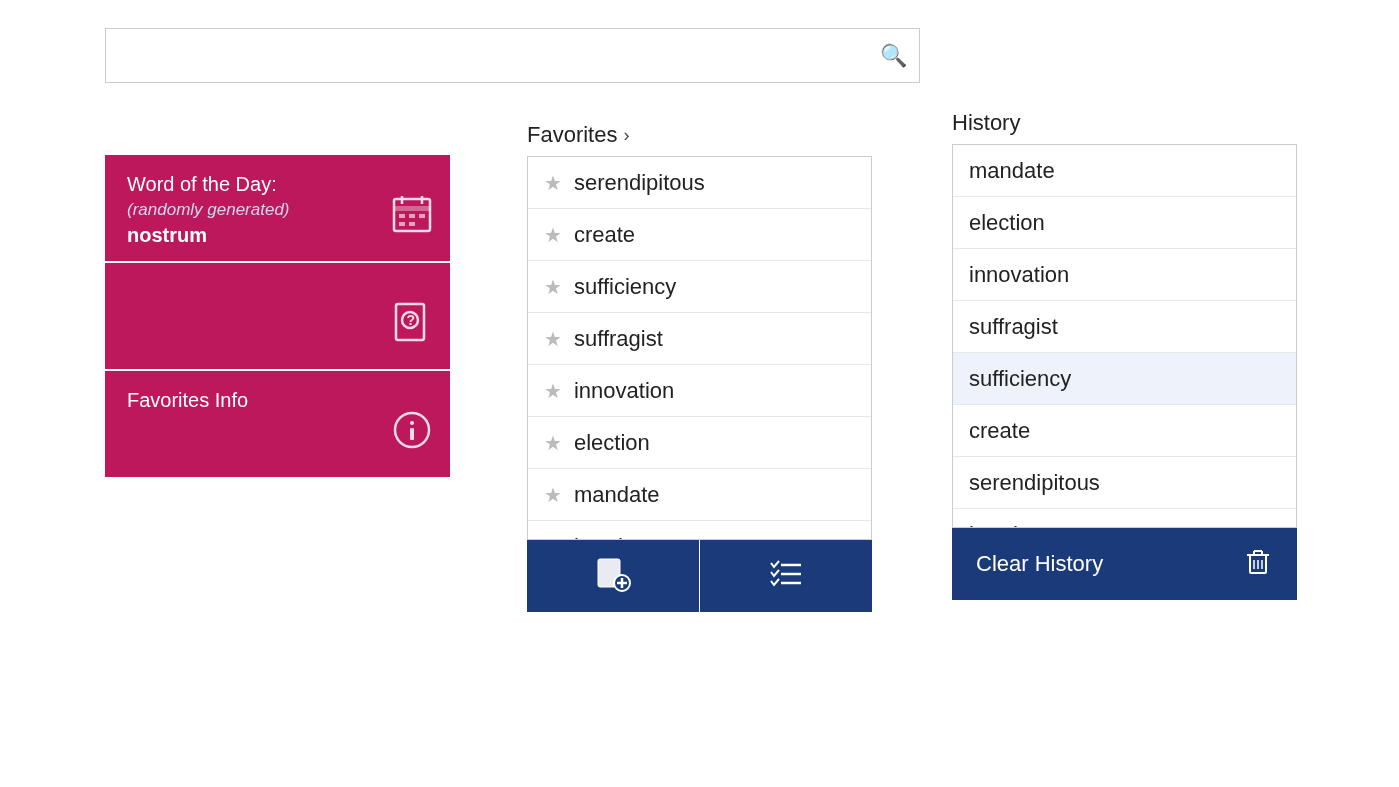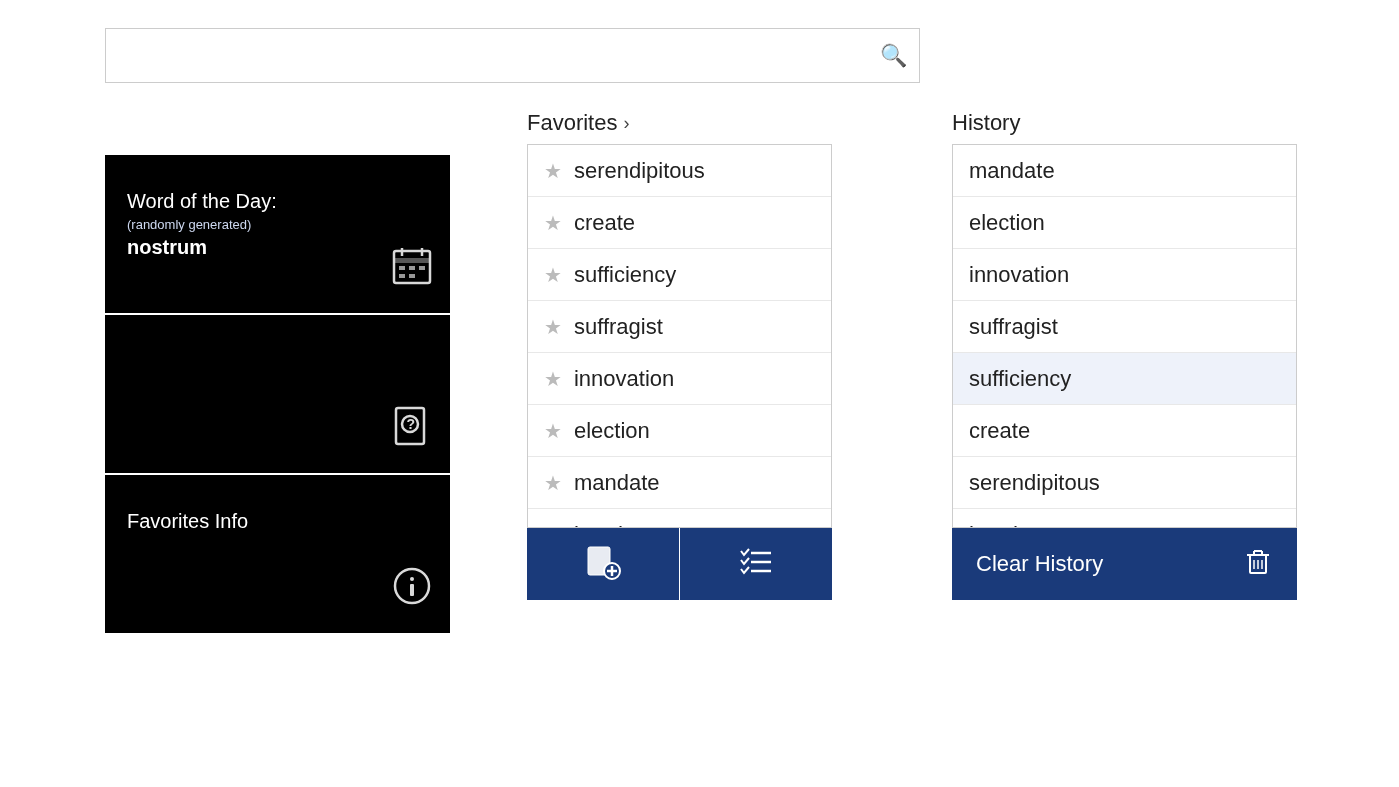--- a/index.html
+++ b/index.html
@@ -50,37 +50,38 @@
       position: absolute;
       top: 155px;
       left: 105px;
       width: 345px;
       display: flex;
       flex-direction: column;
       gap: 0;
     }
 
     .left-tile {
-      background: #000000;
+      background: #be185d;
       color: #fff;
-      padding: 33px 22px;
+      padding: 16px 22px;
       position: relative;
-      height: 158px;
+      height: 106px;
       cursor: pointer;
       margin-bottom: 2px;
     }
 
     .left-tile .tile-title {
       font-size: 20px;
       font-weight: 400;
       line-height: 1.3;
     }
 
     .left-tile .tile-subtitle {
-      font-size: 13px;
+      font-size: 17px;
+      font-style: italic;
       font-weight: 300;
       color: #cdd8f0;
       margin-top: 3px;
     }
 
     .left-tile .tile-word {
       font-size: 20px;
       font-weight: 700;
       margin-top: 4px;
     }
@@ -90,23 +91,23 @@
       bottom: 18px;
       right: 18px;
       font-size: 38px;
       opacity: 0.85;
       color: #fff;
     }
 
     
     .favorites-section {
       position: absolute;
-      top: 110px;
+      top: 122px;
       left: 527px;
-      width: 305px;
+      width: 345px;
     }
 
     .section-title {
       font-size: 22px;
       font-weight: 300;
       color: #222;
       margin-bottom: 8px;
       display: flex;
       align-items: center;
       gap: 6px;

